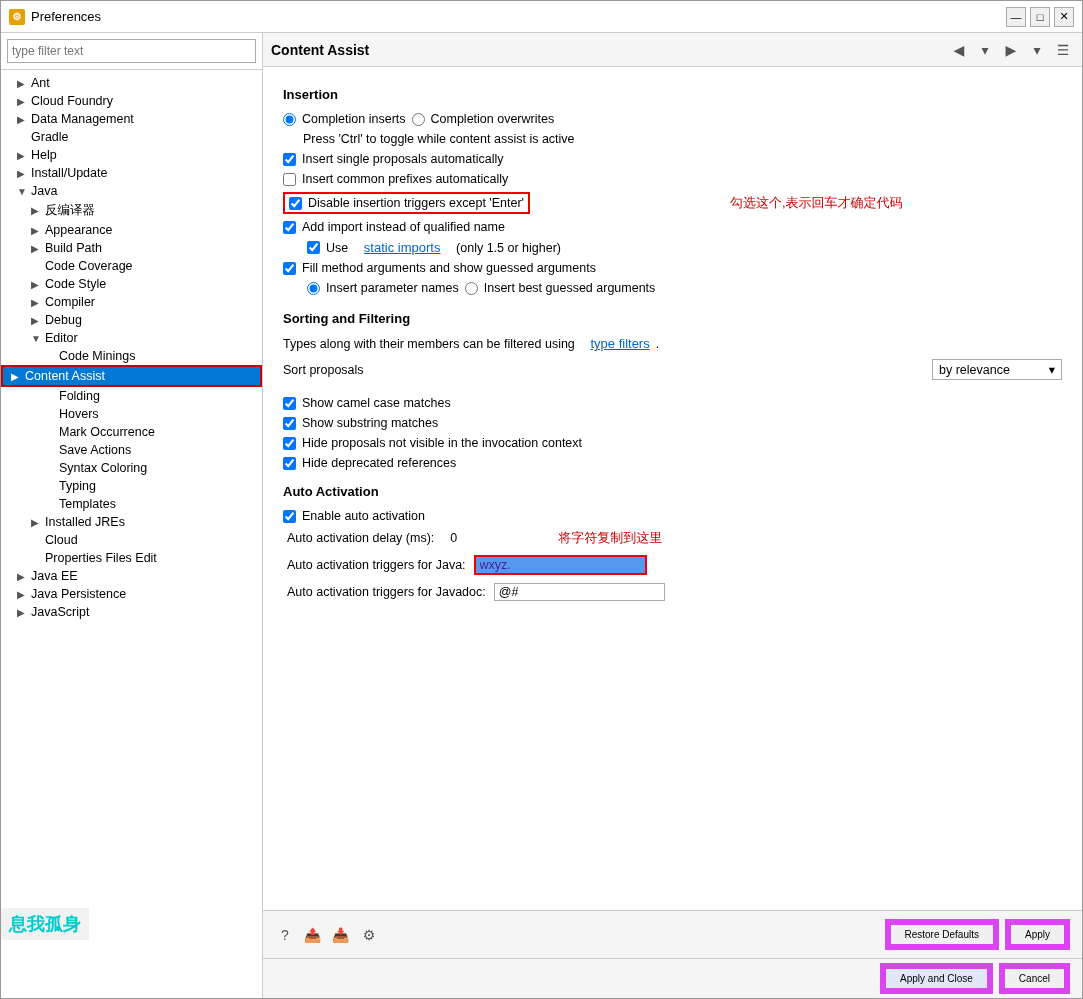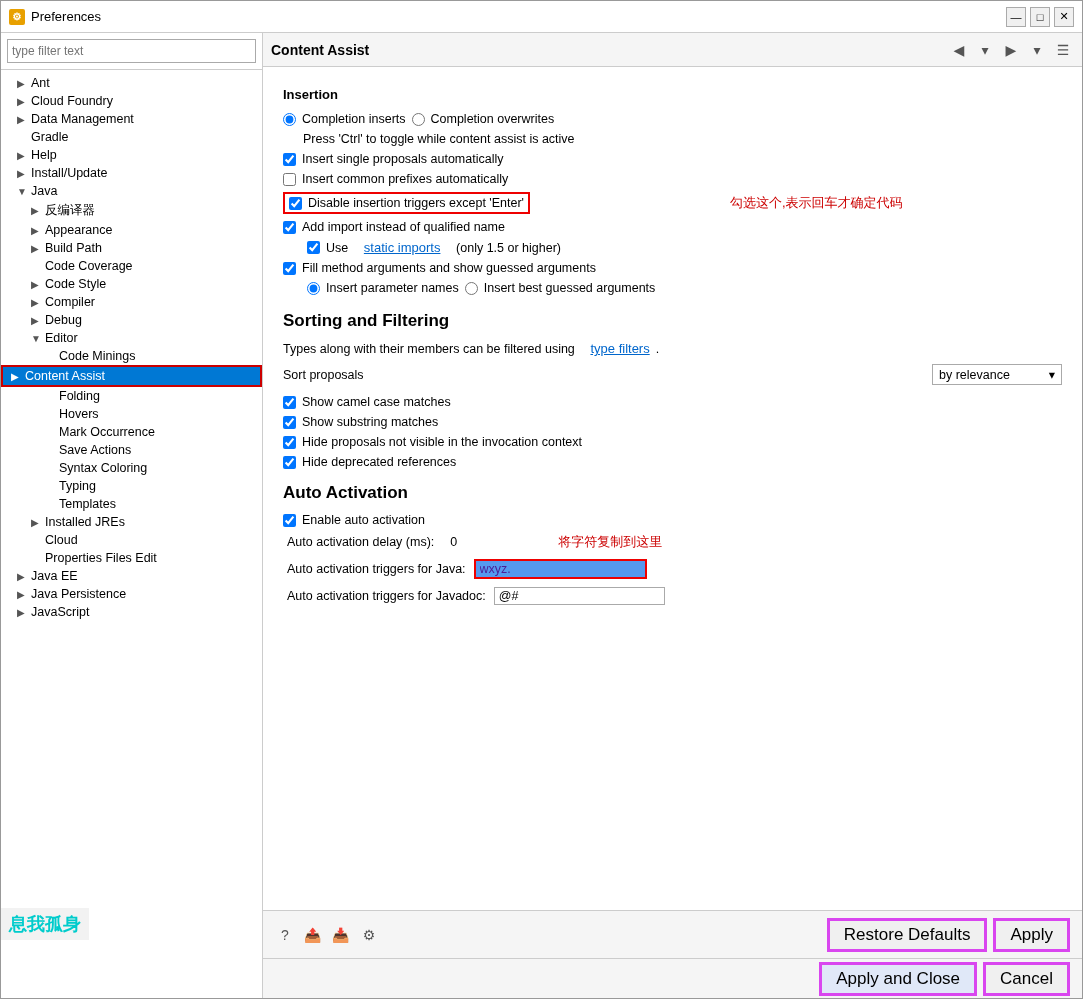--- a/index.html
+++ b/index.html
@@ -179,28 +179,28 @@
       border: 2px solid #e00;
       padding: 2px 4px;
       display: inline-flex;
       align-items: center;
       gap: 6px;
     }
 
     .section-divider {
       margin: 14px 0 10px 0;
       font-weight: bold;
-      font-size: 17px;
+      font-size: 13px;
     }
 
     .sort-proposals-row {
       display: flex;
       align-items: center;
       gap: 8px;
-      margin-bottom: 10px;
+      margin-bottom: 16px;
     }
     .sort-label { font-size: 12.5px; }
     .sort-dropdown {
       margin-left: auto;
       display: flex;
       align-items: center;
       border: 1px solid #aaa;
       background: #fff;
       padding: 2px 6px;
       cursor: pointer;
@@ -246,22 +246,22 @@
       display: flex; align-items: center; justify-content: center;
       font-size: 14px;
       color: #555;
     }
     .bottom-right-buttons {
       display: flex;
       gap: 6px;
     }
     .btn {
       padding: 4px 14px;
-      font-size: 17px;
-      border: 3px solid #d946ef;
+      font-size: 10px;
+      border: 6px solid #d946ef;
       background: #f0f0f0;
       cursor: pointer;
       min-width: 60px;
     }
     .btn.primary {
       background: #e0e8f8;
     }
 
     
     .bottom-bar2 {

